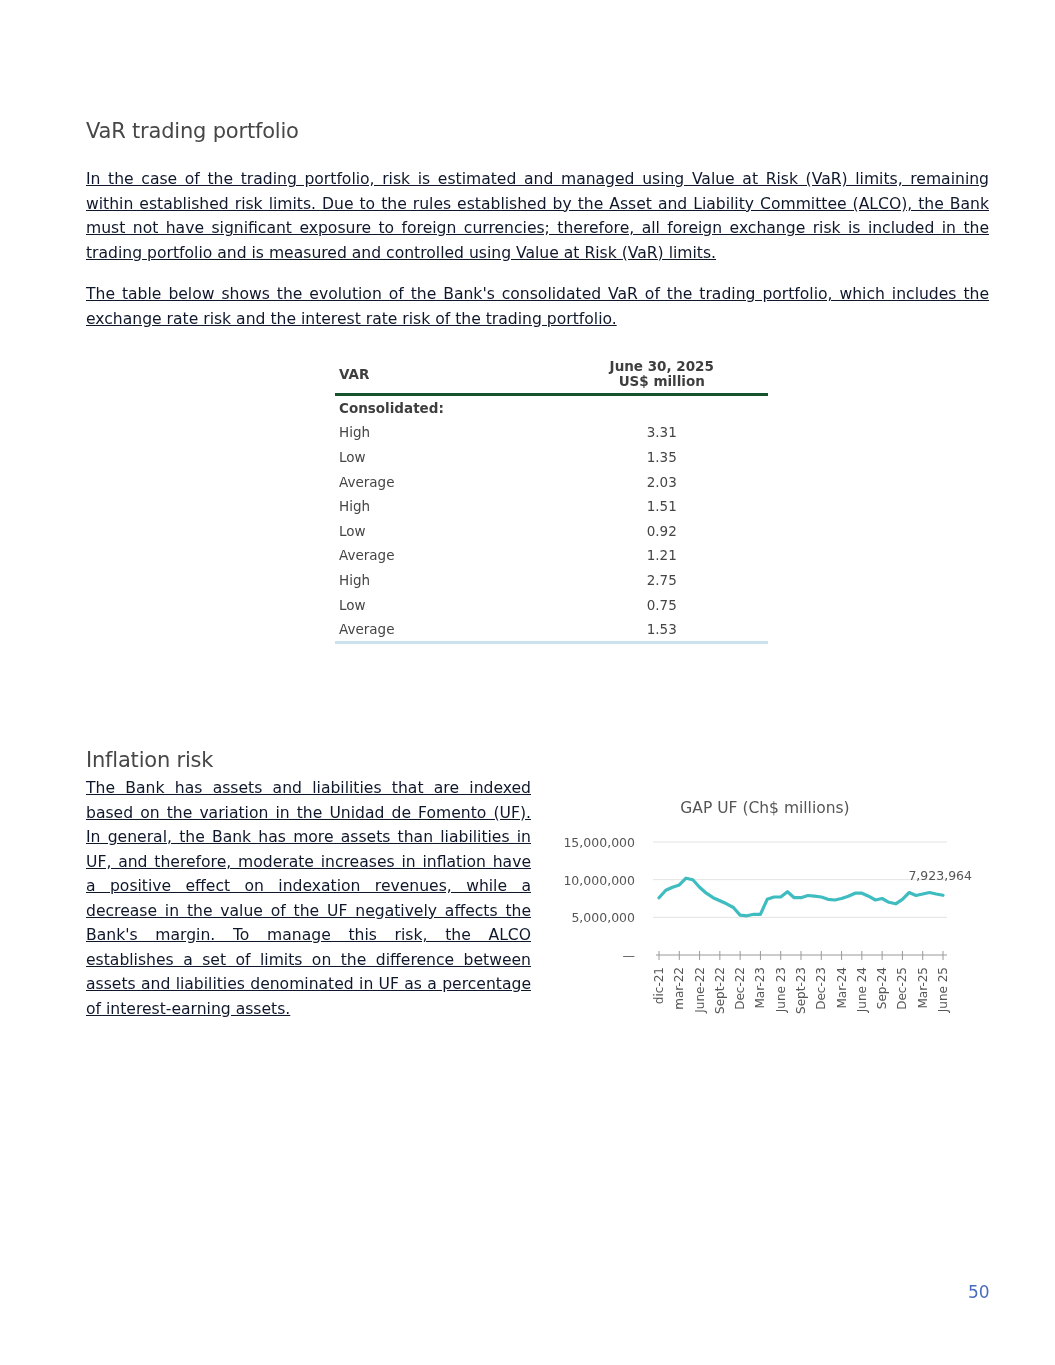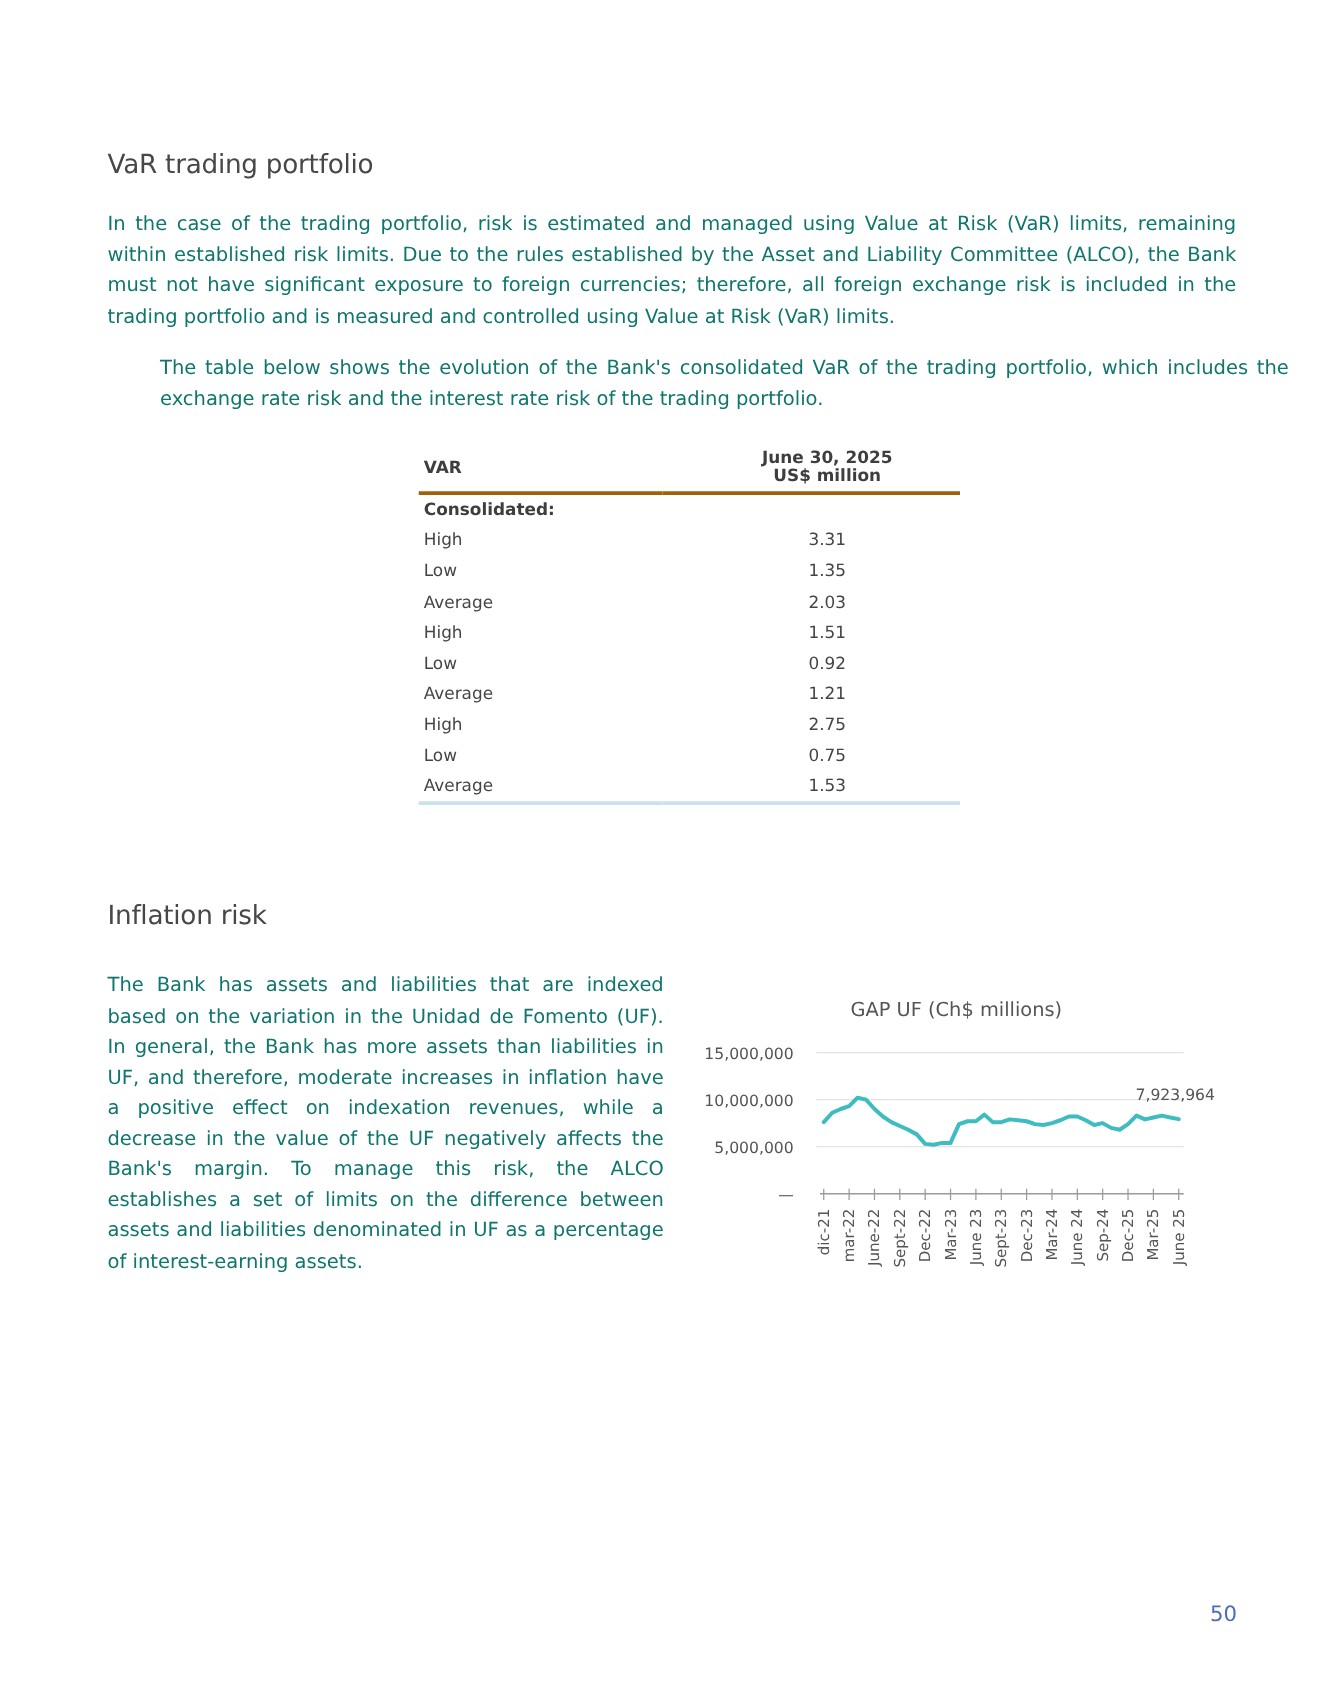--- a/index.html
+++ b/index.html
@@ -2,45 +2,45 @@
 <html><head>
 <meta charset="utf-8">
 <style>
   html, body { margin: 0; padding: 0; background: #ffffff; }
   body { width: 1055px; height: 1365px; position: relative; overflow: hidden;
          font-family: "DejaVu Sans", sans-serif; color: #3f3f3f; }
   .page { position: absolute; left: 0; top: 0; width: 1055px; height: 1365px; }
   h2 { position: absolute; left: 86px; margin: 0; font-weight: normal;
        font-size: 21px; color: #474747; letter-spacing: -0.2px; }
   .para { position: absolute; left: 86px; width: 903px; margin: 0;
-          font-size: 15.6px; line-height: 24.5px; text-align: justify; color: #0f766e; }
+          font-size: 15.6px; line-height: 24.5px; text-align: justify; color: #0f172a; text-decoration: underline; }
   .para.narrow { width: 445px; }
   table.var { position: absolute; left: 335px; top: 357px; width: 433px;
               border-collapse: collapse; font-size: 13.5px; color: #454545; }
   table.var th { font-weight: bold; text-align: left; padding: 2px 4px 3px 4px;
                  vertical-align: middle; font-size: 13.5px; color: #3e3e3e; }
   table.var th.num { text-align: center; line-height: 15px; padding-left: 30px; }
-  table.var thead tr { border-bottom: 3px solid #a16207; height: 37px; }
+  table.var thead tr { border-bottom: 3px solid #14532d; height: 37px; }
   table.var td { padding: 0 4px; height: 24.6px; }
   table.var td.num { text-align: center; padding-left: 30px; }
   table.var tr.section td { font-weight: bold; color: #3e3e3e; }
   table.var tbody tr:last-child { border-bottom: 3px solid #c9e2ee; }
   .chart { position: absolute; left: 560px; top: 790px; width: 440px; height: 240px; }
   .chart-title { position: absolute; left: 0; width: 400px; top: 9px; text-align: center;
                  font-size: 15.5px; color: #555; padding-left: 5px; }
   .page-number { position: absolute; left: 968px; top: 1282px; font-size: 17px; color: #4a6dbd; }
 </style>
 </head>
 <body>
 
 <div class="page">
 
   <h2 style="top:119px;">VaR trading portfolio</h2>
   <p class="para" style="top:167px;">In the case of the trading portfolio, risk is estimated and managed using Value at Risk (VaR) limits, remaining within established risk limits. Due to the rules established by the Asset and Liability Committee (ALCO), the Bank must not have significant exposure to foreign currencies; therefore, all foreign exchange risk is included in the trading portfolio and is measured and controlled using Value at Risk (VaR) limits.</p>
-  <p class="para" style="top:282px;margin-left:42px;">The table below shows the evolution of the Bank's consolidated VaR of the trading portfolio, which includes the exchange rate risk and the interest rate risk of the trading portfolio.</p>
+  <p class="para" style="top:282px;">The table below shows the evolution of the Bank's consolidated VaR of the trading portfolio, which includes the exchange rate risk and the interest rate risk of the trading portfolio.</p>
 
   <table class="var">
     <thead>
       <tr>
         <th>VAR</th>
         <th class="num">
           <div>June 30, 2025</div>
           <div>US$ million</div>
         </th>
       </tr>
@@ -82,21 +82,21 @@
           <td>Low</td>
           <td class="num">0.75</td>
         </tr>
         <tr>
           <td>Average</td>
           <td class="num">1.53</td>
         </tr>
       </tbody>
   </table>
 
-  <h2 style="top:720px;">Inflation risk</h2>
+  <h2 style="top:748px;">Inflation risk</h2>
   <p class="para narrow" style="top:776px;">The Bank has assets and liabilities that are indexed based on the variation in the Unidad de Fomento (UF). In general, the Bank has more assets than liabilities in UF, and therefore, moderate increases in inflation have a positive effect on indexation revenues, while a decrease in the value of the UF negatively affects the Bank's margin. To manage this risk, the ALCO establishes a set of limits on the difference between assets and liabilities denominated in UF as a percentage of interest-earning assets.</p>
 
   <div class="chart">
     <div class="chart-title">GAP UF (Ch$ millions)</div>
     <svg id="chart-svg" width="440" height="240" style="position:absolute;left:0;top:0;">
         <text x="75" y="170" text-anchor="end" font-size="12.5" fill="#555" font-family="DejaVu Sans, sans-serif">—</text>
         <line x1="93" x2="387" y1="127.33333333333334" y2="127.33333333333334" stroke="#e3e3e3" stroke-width="1"></line>
         <text x="75" y="132.33333333333334" text-anchor="end" font-size="12.5" fill="#555" font-family="DejaVu Sans, sans-serif">5,000,000</text>
         <line x1="93" x2="387" y1="89.66666666666667" y2="89.66666666666667" stroke="#e3e3e3" stroke-width="1"></line>
         <text x="75" y="94.66666666666667" text-anchor="end" font-size="12.5" fill="#555" font-family="DejaVu Sans, sans-serif">10,000,000</text>

